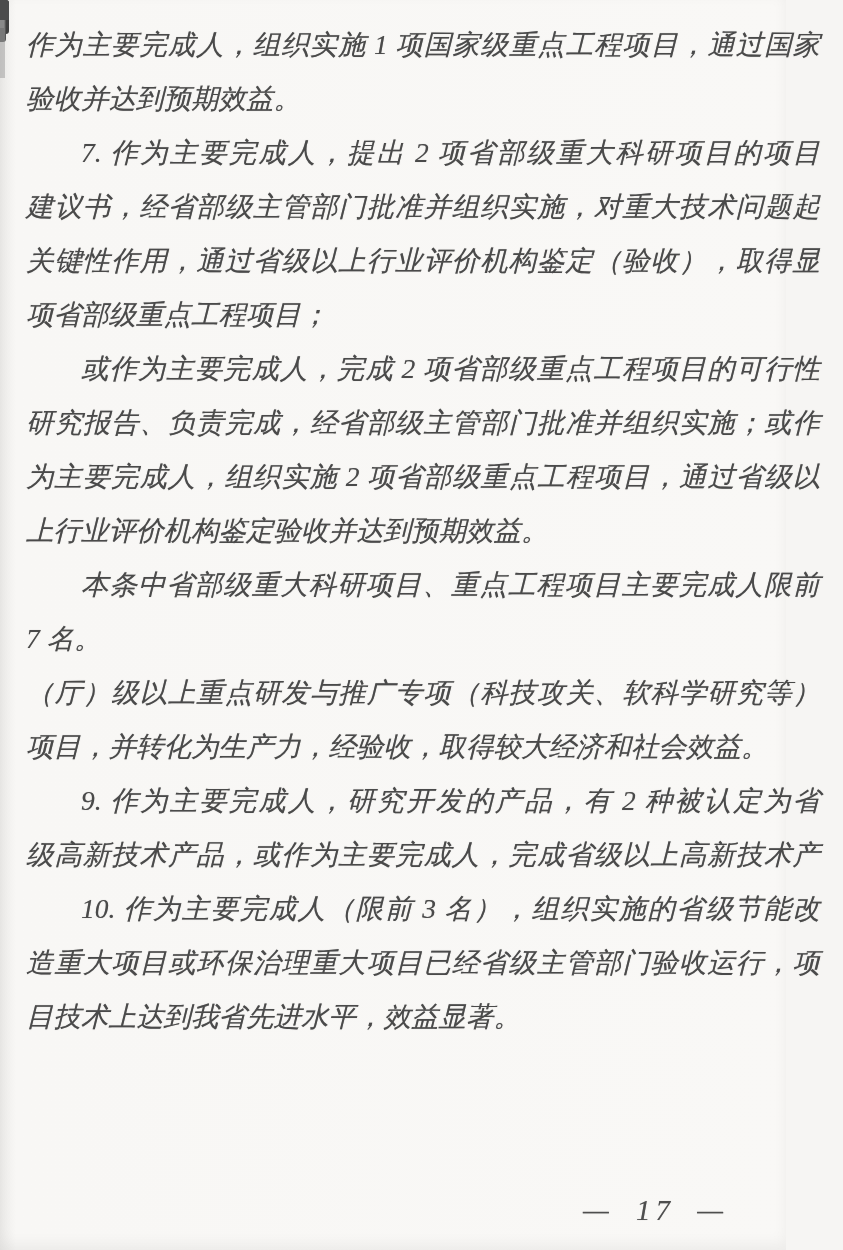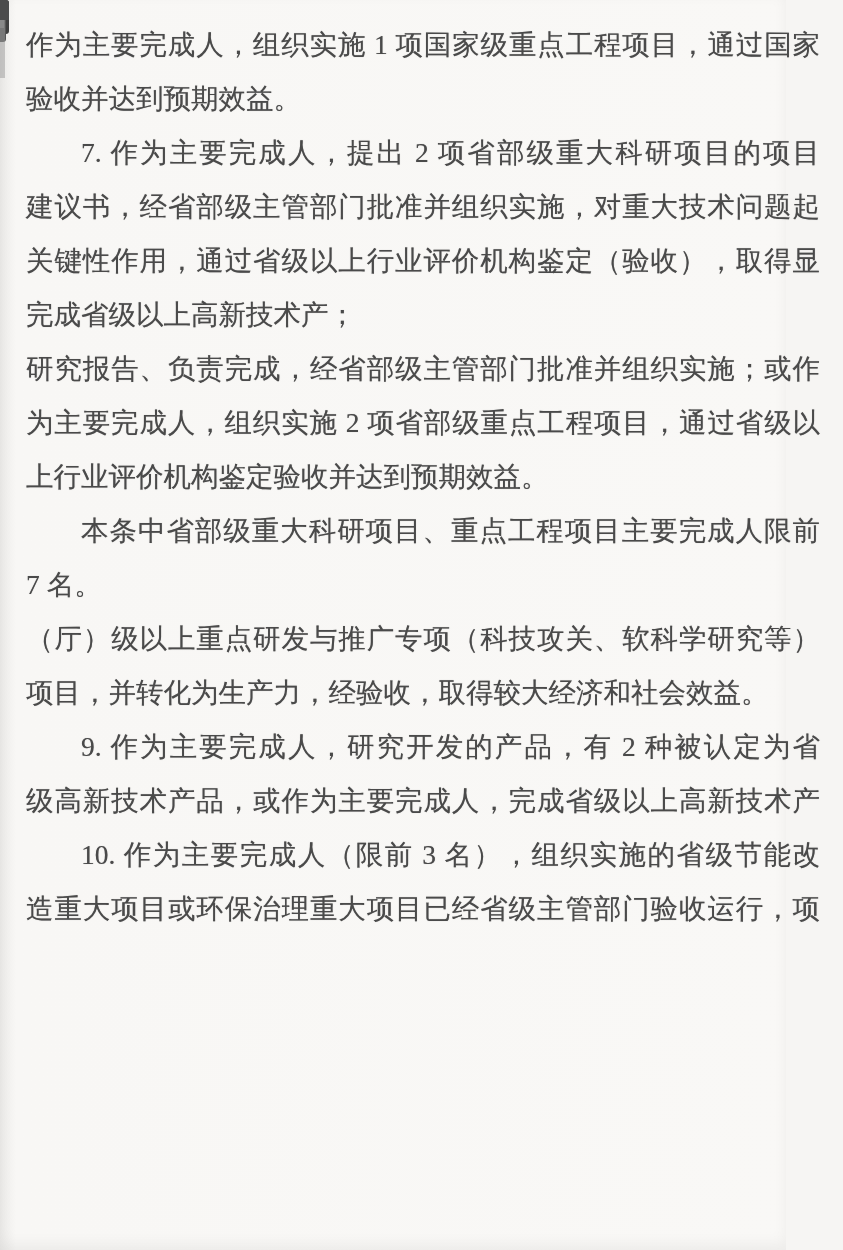--- a/index.html
+++ b/index.html
@@ -8,20 +8,21 @@
     background:#f6f5f3;
     font-family:"Liberation Serif","DejaVu Serif",serif;
     overflow:hidden;
   }
   .page{
     position:relative;
     width:786px;height:1250px;
     background:linear-gradient(90deg,#ecebe9 0px,#f8f7f5 16px,#f9f8f6 810px,#f1f0ee 843px);
     box-shadow:inset 0 -6px 14px rgba(0,0,0,0.05);
     color:#4a4a4a;
+    font-style:italic;
   }
   .text-block{
     position:absolute;
     left:26px;top:18px;width:794px;
   }
   .line{
     font-size:27.5px;
     line-height:54px;
     height:54px;
     text-align:justify;
@@ -59,35 +60,38 @@
   <div class="artifact a5"></div>
 
   <div class="text-block">
 
     <div class="line j">作为主要完成人，组织实施 1 项国家级重点工程项目，通过国家</div>
     <div class="line">验收并达到预期效益。</div>
 
     <div class="line j ind">7. 作为主要完成人，提出 2 项省部级重大科研项目的项目</div>
     <div class="line j">建议书，经省部级主管部门批准并组织实施，对重大技术问题起</div>
     <div class="line j">关键性作用，通过省级以上行业评价机构鉴定（验收），取得显</div>
-    <div class="line">完成省级以上高新技术产；</div>
+    <div class="line">项省部级重点工程项目；</div>
 
+    <div class="line j ind">或作为主要完成人，完成 2 项省部级重点工程项目的可行性</div>
     <div class="line j">研究报告、负责完成，经省部级主管部门批准并组织实施；或作</div>
     <div class="line j">为主要完成人，组织实施 2 项省部级重点工程项目，通过省级以</div>
     <div class="line">上行业评价机构鉴定验收并达到预期效益。</div>
 
     <div class="line j ind">本条中省部级重大科研项目、重点工程项目主要完成人限前</div>
     <div class="line">7 名。</div>
 
     <div class="line j">（厅）级以上重点研发与推广专项（科技攻关、软科学研究等）</div>
     <div class="line">项目，并转化为生产力，经验收，取得较大经济和社会效益。</div>
 
     <div class="line j ind">9. 作为主要完成人，研究开发的产品，有 2 种被认定为省</div>
     <div class="line j">级高新技术产品，或作为主要完成人，完成省级以上高新技术产</div>
 
     <div class="line j ind">10. 作为主要完成人（限前 3 名），组织实施的省级节能改</div>
     <div class="line j">造重大项目或环保治理重大项目已经省级主管部门验收运行，项</div>
+    <div class="line">目技术上达到我省先进水平，效益显著。</div>
 
 
   </div>
 
+  <div class="footer">— 17 —</div>
 
 </div>
 
 </body></html>

